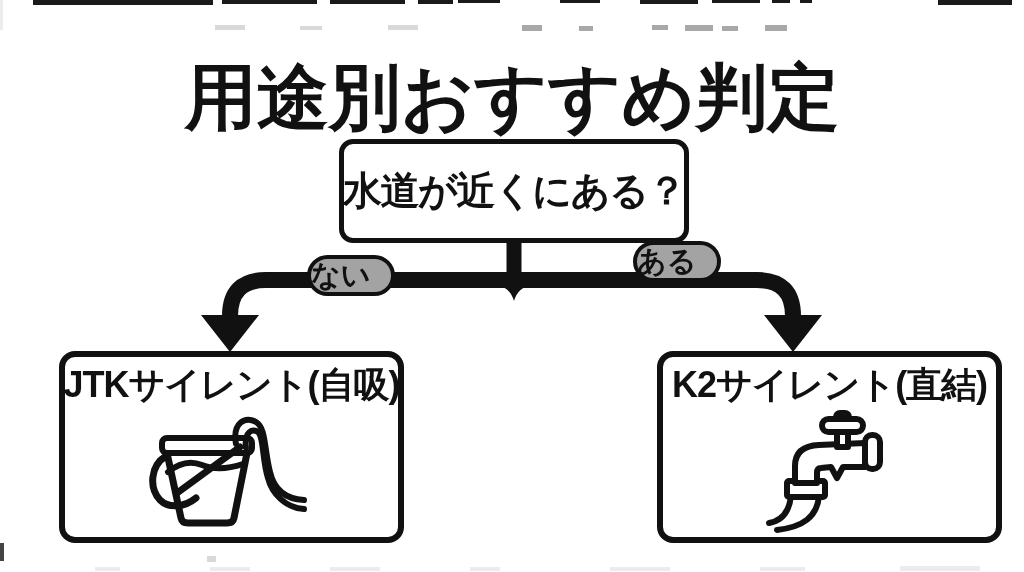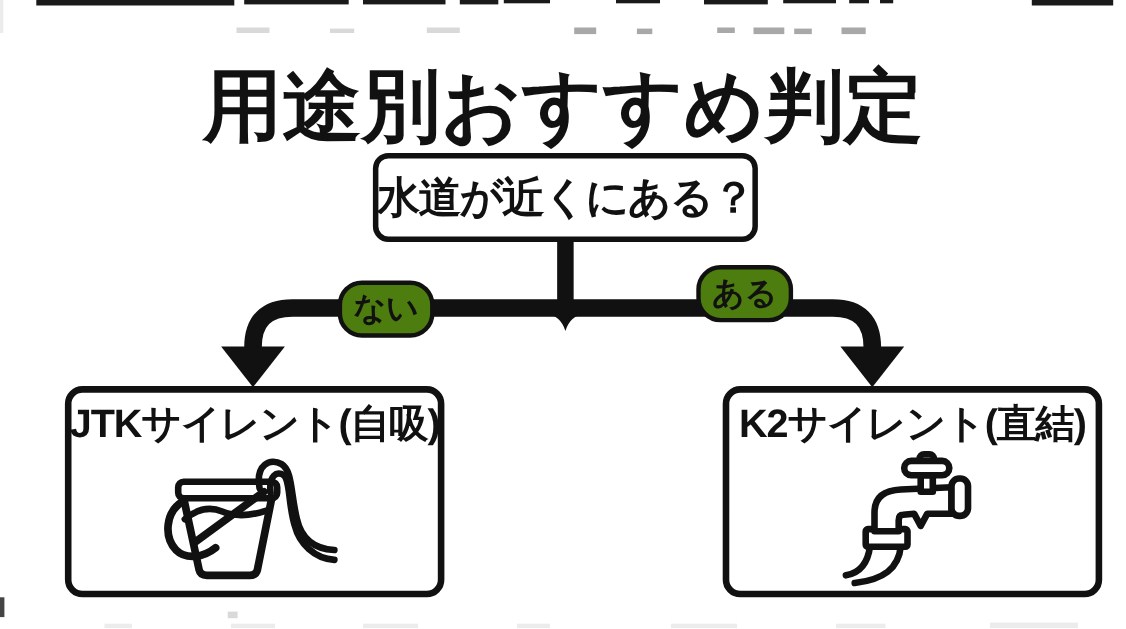--- a/index.html
+++ b/index.html
@@ -13,33 +13,33 @@
   .frag.light{background:#d9d9d9;}
   .frag.mid{background:#a8a8a8;}
   .frag.faint{background:#ececec;}
 
   .title{
     position:absolute;left:0;right:0;top:16px;text-align:center;
     font-size:72px;font-weight:900;letter-spacing:0px;line-height:1.05;
     color:#111;white-space:nowrap;margin-top:44px;
   }
   .decision-box{
-    position:absolute;left:339px;top:139px;width:350px;height:81px;
+    position:absolute;left:339px;top:139px;width:350px;height:104px;
     box-sizing:border-box;border:5px solid #111;border-radius:14px;
     background:#fff;display:flex;align-items:center;justify-content:center;
     z-index:2;
   }
   .decision-box .q{font-size:39px;font-weight:800;letter-spacing:-1.5px;white-space:nowrap;}
 
   .connector{position:absolute;left:0;top:0;z-index:1;}
 
   .pill{
-    position:absolute;width:88px;height:52px;box-sizing:border-box;
-    border:4px solid #111;border-radius:22px;background:#4d7c0f;
-    display:flex;align-items:center;justify-content:center;z-index:3;
+    position:absolute;width:88px;height:41px;box-sizing:border-box;
+    border:4px solid #111;border-radius:22px;background:#a3a3a3;
+    display:flex;align-items:center;justify-content:flex-start;z-index:3;
   }
   .pill span{font-size:29px;font-weight:800;letter-spacing:0;}
   .pill.no{left:307px;top:255px;}
   .pill.yes{left:633px;top:241px;}
 
   .result-box{
     position:absolute;top:351px;width:345px;height:192px;box-sizing:border-box;
     border:6px solid #111;border-radius:16px;background:#fff;z-index:2;
     display:flex;flex-direction:column;align-items:center;
   }

